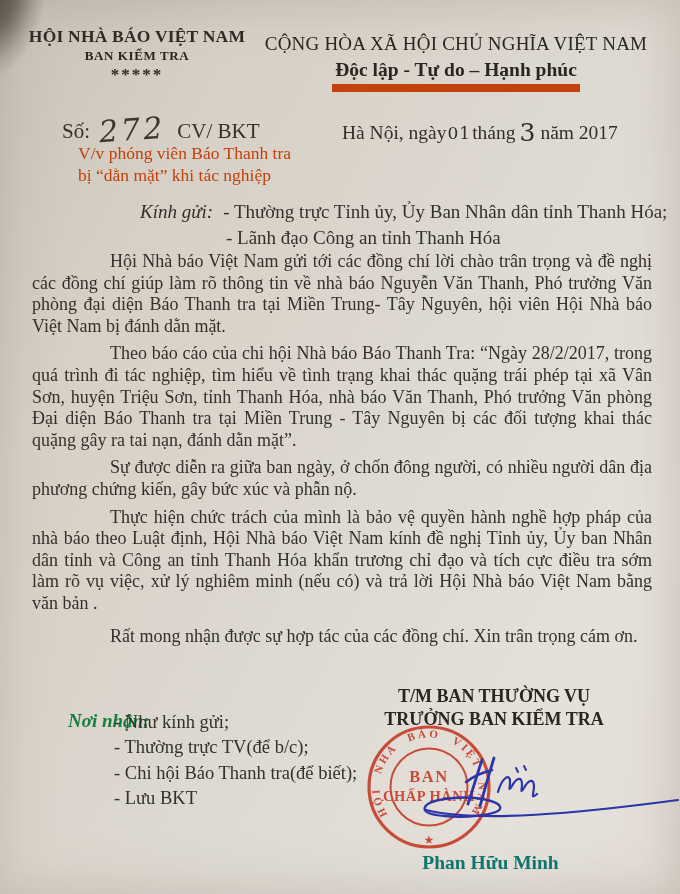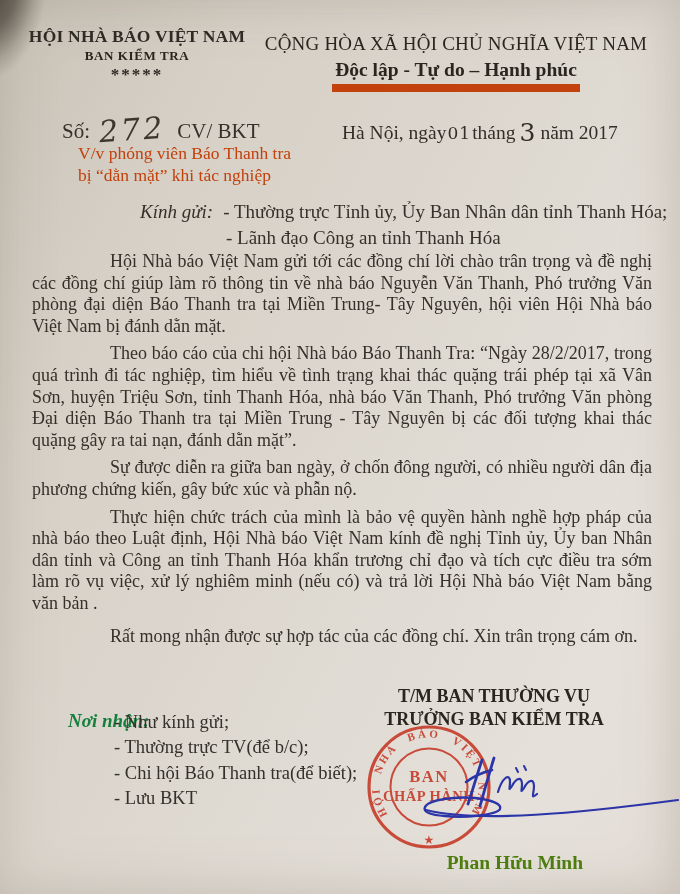--- a/index.html
+++ b/index.html
@@ -64,22 +64,22 @@
 
   
   .noinhan-label { left: 68px; top: 710px; font-size: 19px; font-weight: 700; font-style: italic; color: #15803d; }
   .noinhan-list { left: 114px; top: 710px; font-size: 18.5px; line-height: 25.4px; color: #34302a; }
 
   .signer-block { left: 378px; top: 685px; width: 232px; text-align: center;
                   font-size: 18px; font-weight: 700; line-height: 23px; color: #2a261f; }
 
   .stamp-wrap { left: 366px; top: 721px; width: 138px; height: 140px; z-index: 2; opacity: 0.93; }
   .sig-wrap   { left: 420px; top: 730px; width: 260px; height: 112px; z-index: 3; }
-  .signer-name { left: 398px; top: 852px; width: 185px; text-align: right;
-                 font-size: 19.5px; font-weight: 700; color: #4d7c0f; z-index: 4; }
+  .signer-name { left: 398px; top: 852px; width: 185px; text-align: center;
+                 font-size: 19.5px; font-weight: 700; color: #0f766e; z-index: 4; }
 
   .stamp-ring-text { font-weight: 700; font-size: 11px; letter-spacing: 2.6px; word-spacing: 7px; }
   .stamp-center-1 { font-weight: 700; font-size: 16.5px; letter-spacing: 1.5px; }
   .stamp-center-2 { font-weight: 700; font-size: 14.5px; letter-spacing: 0.5px; }
   .stamp-star { font-size: 12px; }
 </style>
 </head>
 <body>
 
 <div class="page">

